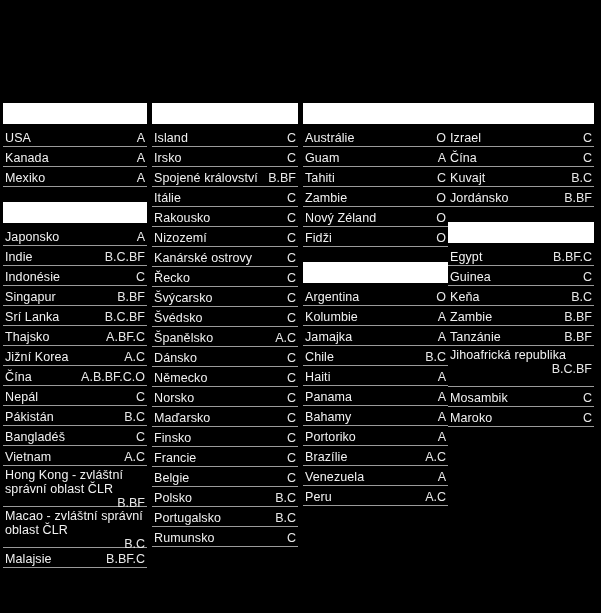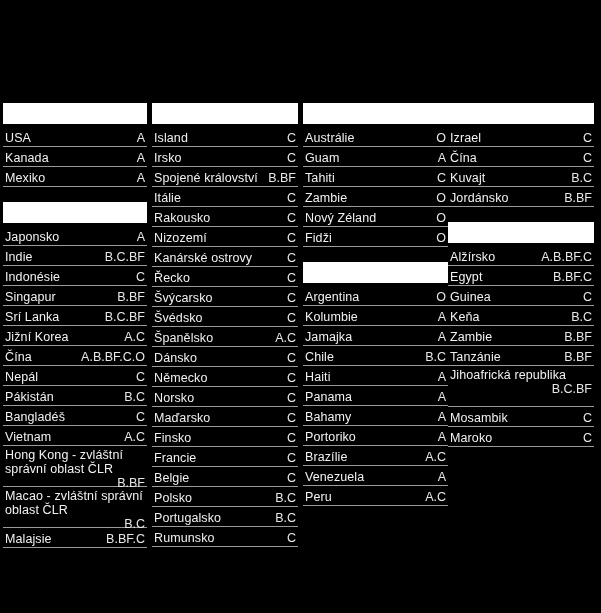--- a/index.html
+++ b/index.html
@@ -134,20 +134,24 @@
         </div>
         <div class="row">
           <span class="row-name">Singapur</span>
           <span class="row-code">B.BF</span>
         </div>
         <div class="row">
           <span class="row-name">Srí Lanka</span>
           <span class="row-code">B.C.BF</span>
         </div>
         <div class="row">
+          <span class="row-name">Thajsko</span>
+          <span class="row-code">A.BF.C</span>
+        </div>
+        <div class="row">
           <span class="row-name">Jižní Korea</span>
           <span class="row-code">A.C</span>
         </div>
         <div class="row">
           <span class="row-name">Čína</span>
           <span class="row-code">A.B.BF.C.O</span>
         </div>
         <div class="row">
           <span class="row-name">Nepál</span>
           <span class="row-code">C</span>
@@ -369,24 +373,20 @@
         </div>
         <div class="row">
           <span class="row-name">Jordánsko</span>
           <span class="row-code">B.BF</span>
         </div>
       </div>
       <div class="group-gap"></div>
       <div class="group">
         <div class="group-header">
           <span class="group-header-text"></span>
-        </div>
-        <div class="row">
-          <span class="row-name">Alžírsko</span>
-          <span class="row-code">A.B.BF.C</span>
         </div>
         <div class="row">
           <span class="row-name">Egypt</span>
           <span class="row-code">B.BF.C</span>
         </div>
         <div class="row">
           <span class="row-name">Guinea</span>
           <span class="row-code">C</span>
         </div>
         <div class="row">

